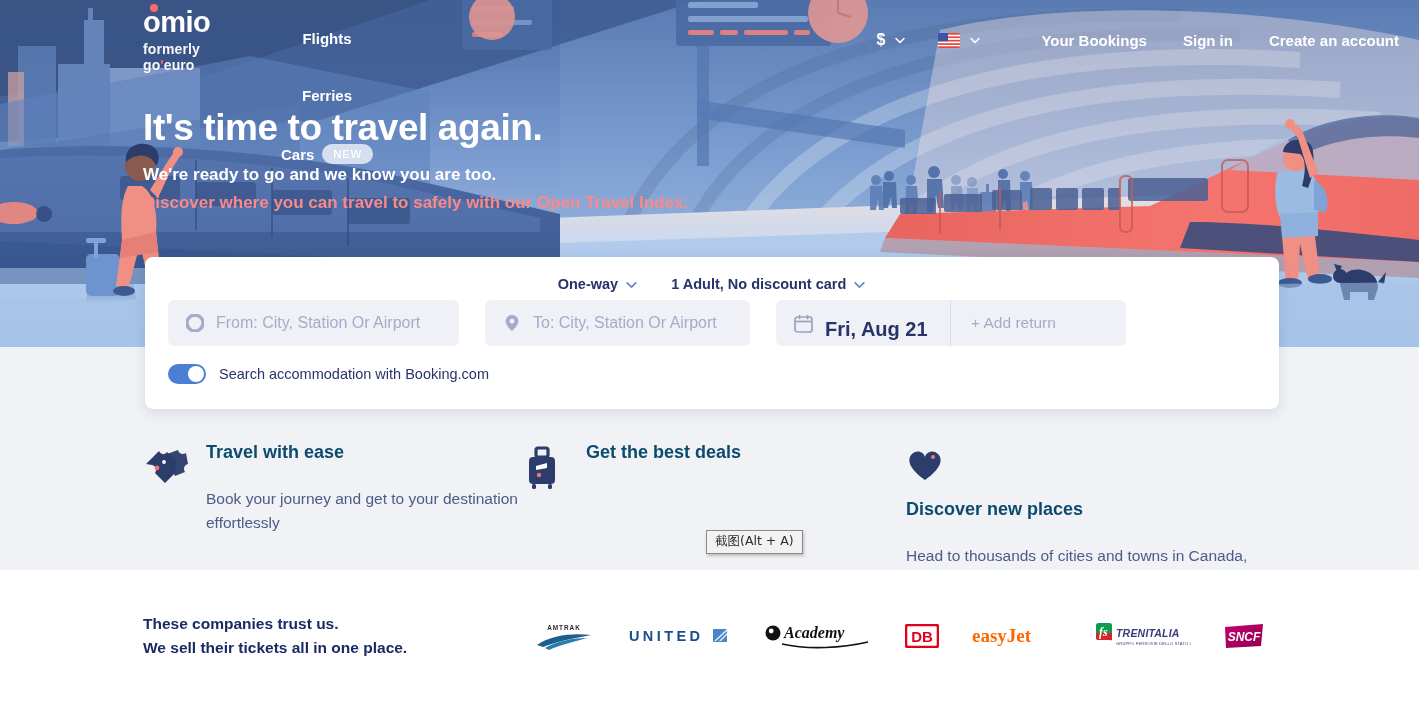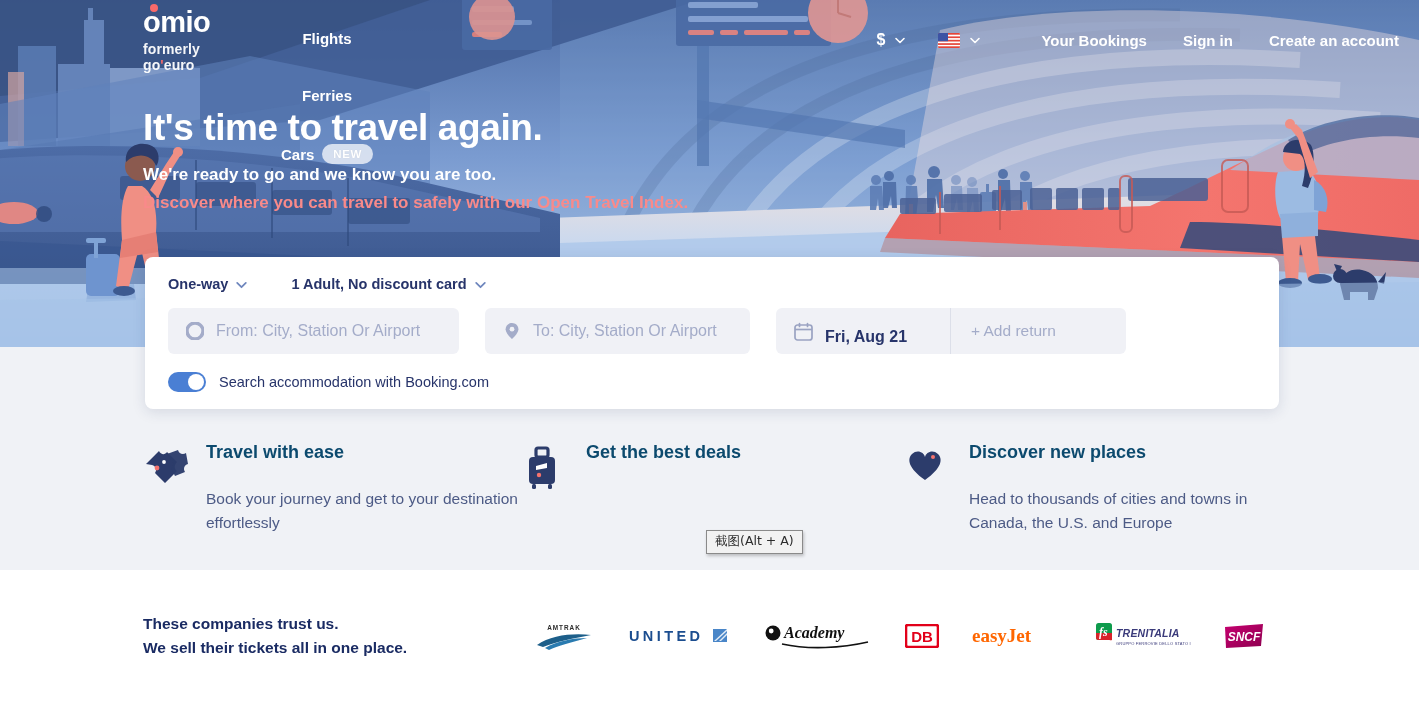--- a/index.html
+++ b/index.html
@@ -73,40 +73,40 @@
   .h3 { color:#f98a8a; font-size: 17px; font-weight: 600; }
 
   
   .search-card {
     position: absolute; left: 145px; top: 257px; z-index: 35;
     width: 1134px; height: 152px;
     background:#fff; border-radius: 8px;
     box-shadow: 0 3px 14px rgba(30,45,90,.13);
     padding: 19px 23px 0 23px;
   }
-  .opts { display:flex; align-items:center; gap: 43px; margin-bottom: 16px; }
+  .opts { display:flex; align-items:center; gap: 33px; margin-bottom: 8px; justify-content: center; }
   .opt { display:flex; align-items:center; gap:7px; cursor:pointer; }
   .opt-label { color:#27346a; font-size:14.5px; font-weight:700; }
   .chev-dark { width:13px; height:13px; display:block; }
 
   .fields { display:flex; align-items:center; gap: 26px; }
   .field {
     background:#f0f1f6; border-radius: 6px; height: 46px;
     display:flex; align-items:center; padding: 0 18px; position:relative;
   }
   .f-from { width: 291px; }
   .f-to   { width: 265px; }
   .f-date { width: 350px; padding: 0; }
   .ph { color:#a4acc9; font-size: 16px; font-weight: 500; white-space:nowrap; overflow:hidden; }
   .icon-circ { width:18px; height:18px; margin-right:12px; flex:none; }
   .date-left {
     flex: 0 0 175px; height:46px; display:flex; align-items:center; padding-left:18px; gap:12px;
     border-right: 1px solid #dcdfe9; cursor:pointer;
   }
-  .date-val { color:#27346a; font-size: 16px; font-weight: 600; margin-top: 12px; }
+  .date-val { color:#27346a; font-size: 20px; font-weight: 600; margin-top: 12px; }
   .date-right { flex:1; display:flex; align-items:center; padding-left:20px; cursor:pointer; }
   .add-ret { color:#a4acc9; font-size:15.5px; font-weight:500; }
   .btn-search {
     width: 168px; height: 46px; border:none; border-radius: 6px;
     background:#f76b6b; color:#fff; font-size: 16px; font-weight: 700;
     cursor:pointer; font-family:"Liberation Sans", sans-serif;
     margin-left: 19px;
   }
 
   .toggle-row { display:flex; align-items:center; gap: 13px; margin-top: 18px; }
@@ -122,21 +122,21 @@
 
   
   .features {
     position:absolute; top: 347px; left:0; width:1419px; height: 223px;
     background:#f0f2f6;
   }
   .feat-row { position:absolute; top: 95px; left: 143px; display:flex; width: 1160px; }
   .feat { display:flex; gap: 17px; }
   .feat-1 { width: 380px; }
   .feat-2 { width: 383px; }
-  .feat-3 { width: 360px; }
+  .feat-3 { width: 360px; flex-direction: column; }
   .feat-ico { flex:none; width:46px; display:flex; align-items:flex-start; padding-top:4px; }
   .feat-title { color:#0c4a6e; font-size:18px; font-weight:700; margin-bottom:24px; }
   .feat-desc { color:#4d5b86; font-size:15.5px; line-height: 1.55; font-weight:400; }
 
   
   .tooltip {
     position:absolute; left: 706px; top: 530px; z-index: 60;
     background:#f2f2f2; border:1px solid #8a8a8a;
     padding: 2px 8px 3px 8px; font-size: 12.5px; color:#2c2c2c;
     font-family:"DejaVu Sans", sans-serif;

